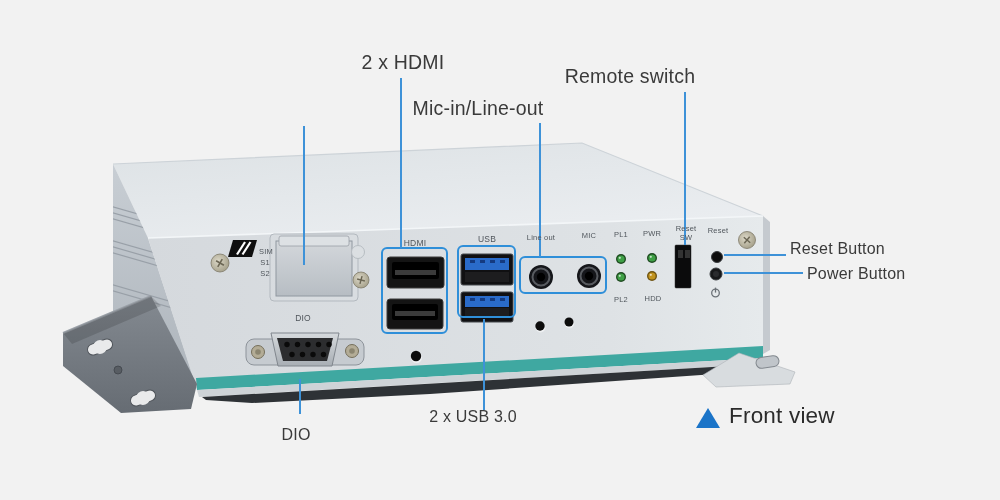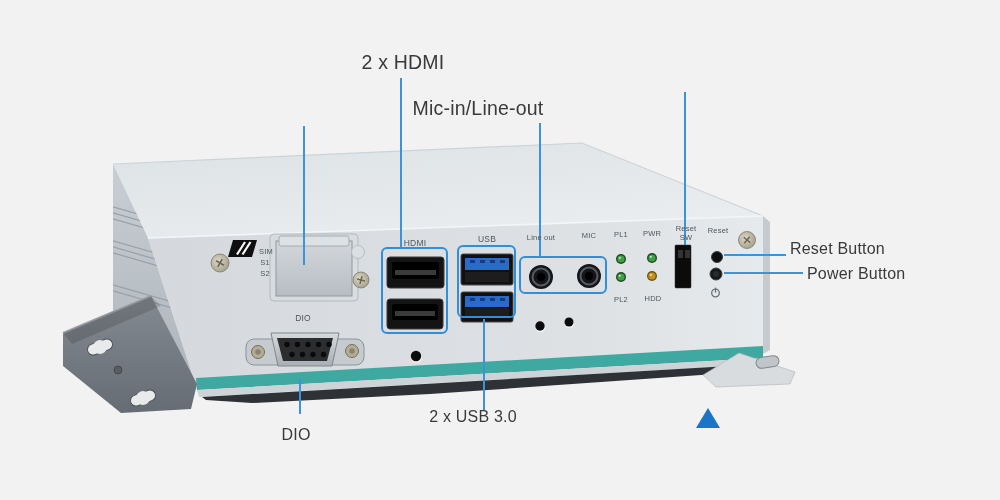--- a/index.html
+++ b/index.html
@@ -276,24 +276,26 @@
       <line x1="724" y1="273" x2="803" y2="273"></line>
       <line x1="300" y1="379" x2="300" y2="414"></line>
       <line x1="484" y1="319" x2="484" y2="410"></line>
     </g>
 
     <polygon points="696,428 708,408 720,428" fill="var(--triangle-blue)"></polygon>
   </svg>
 
   <div class="lbl center" style="left:403px;top:52px">2 x HDMI</div>
   <div class="lbl center" style="left:478px;top:98px">Mic-in/Line-out</div>
+  <div class="lbl center" style="left:630px;top:66px">Remote switch</div>
   <div class="lbl big" style="left:790px;top:240px">Reset Button</div>
   <div class="lbl big" style="left:807px;top:265px">Power Button</div>
   <div class="lbl big center" style="left:296px;top:426px">DIO</div>
   <div class="lbl big center" style="left:473px;top:408px">2 x USB 3.0</div>
+  <div class="lbl fv" style="left:729px;top:404px">Front view</div>
 
   <div class="plbl" style="left:266px;top:252px">SIM</div>
   <div class="plbl" style="left:265px;top:263px">S1</div>
   <div class="plbl" style="left:265px;top:274px">S2</div>
   <div class="plbl md" style="left:303px;top:318px">DIO</div>
   <div class="plbl md" style="left:415px;top:243px">HDMI</div>
   <div class="plbl md" style="left:487px;top:239px">USB</div>
   <div class="plbl" style="left:541px;top:238px">Line out</div>
   <div class="plbl" style="left:589px;top:236px">MIC</div>
   <div class="plbl" style="left:621px;top:235px">PL1</div>

